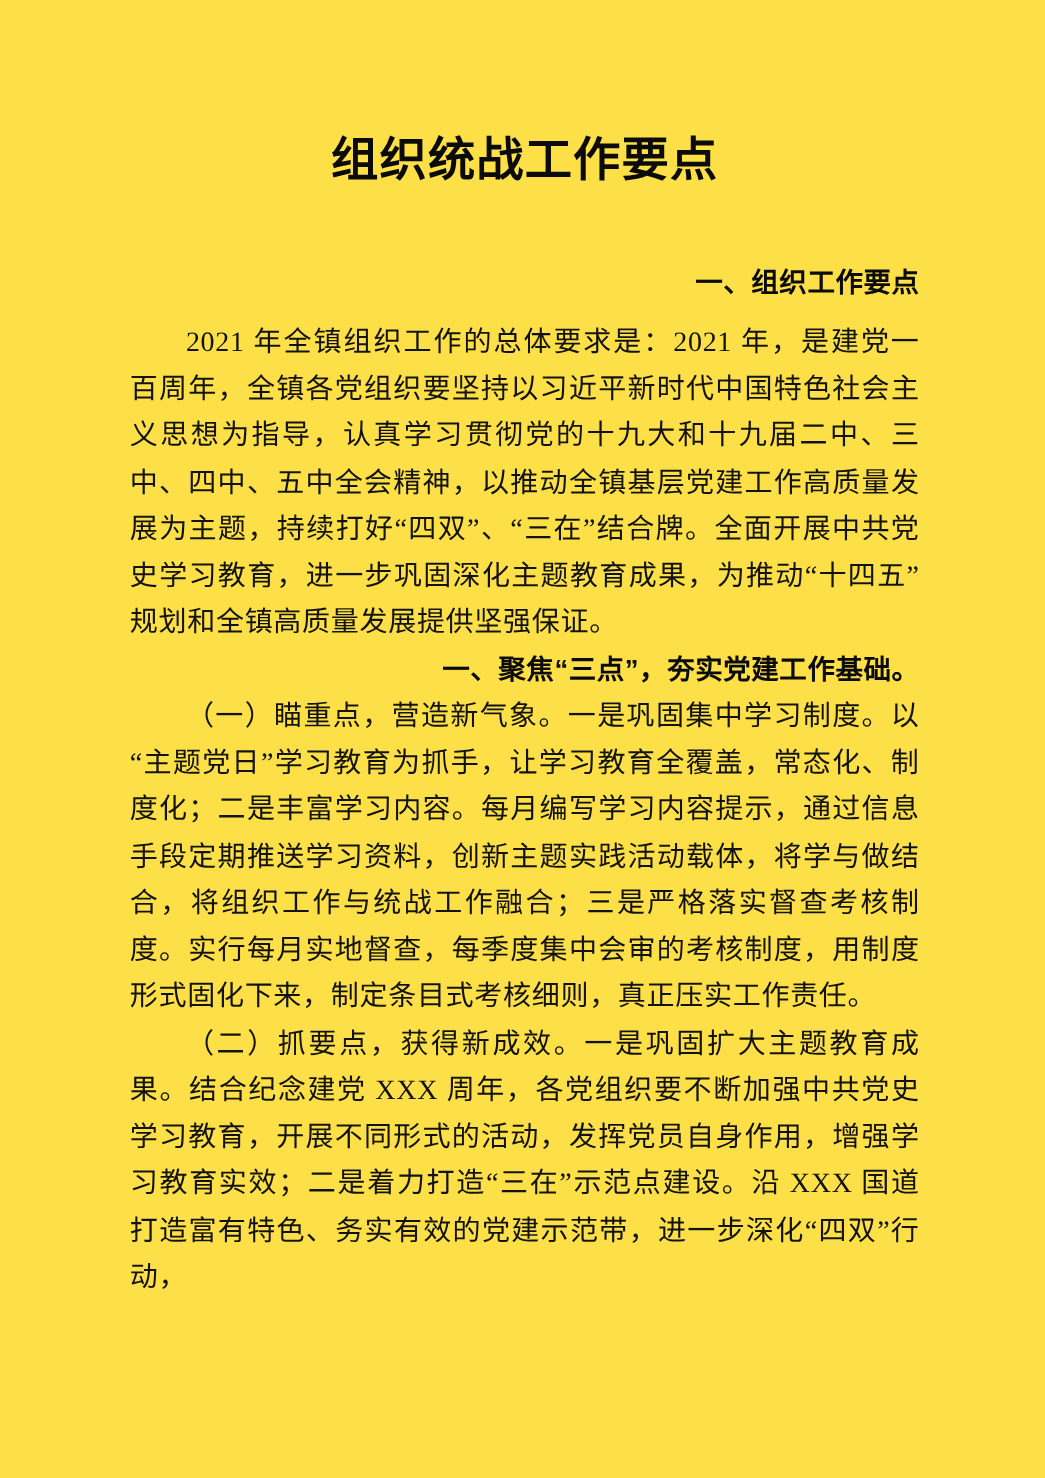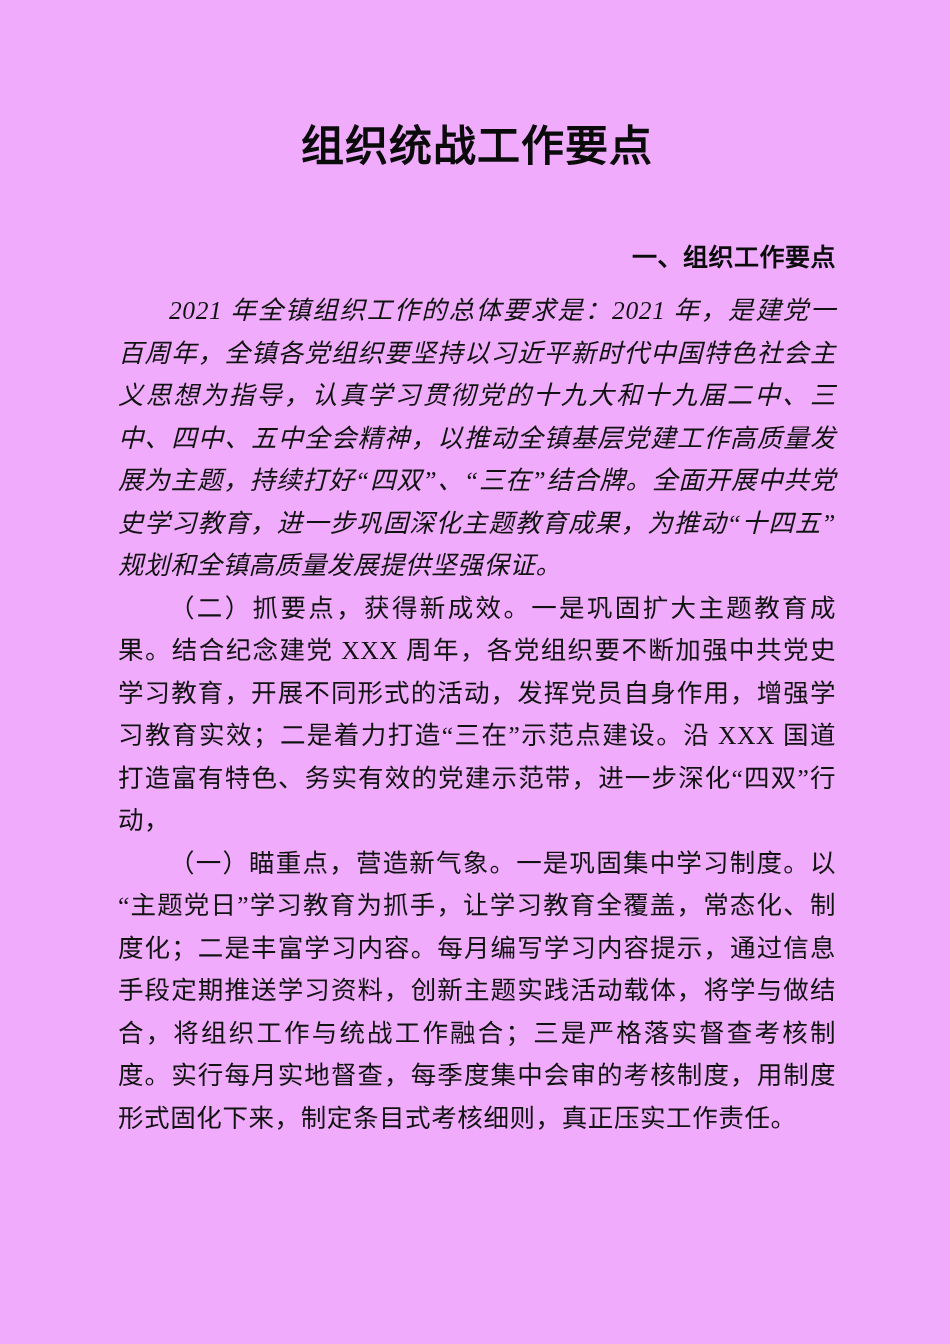--- a/index.html
+++ b/index.html
@@ -6,21 +6,21 @@
   html, body {
     margin: 0;
     padding: 0;
     background: #ffffff;
   }
 
   .page {
     position: relative;
     width: 950px;
     height: 1344px;
-    background: #f0abfc;
+    background: #fde047;
     margin: 0 auto;
     overflow: hidden;
     box-sizing: border-box;
   }
 
   .doc-body {
     position: absolute;
     left: 118px;
     top: 0;
     width: 718px;
@@ -69,40 +69,40 @@
     margin: 0;
     text-indent: 2em;
     text-align: justify;
     text-justify: inter-ideograph;
     letter-spacing: 0.6px;
     word-break: break-all;
   }
 
   .para-first {
     margin-top: 12px;
-    font-style: italic;
   }
 
   .para-gap {
     margin-top: 0px;
   }
 </style>
 </head>
 <body>
 
 <div class="page">
 
   <div class="doc-body">
 
     <h1 class="doc-title">组织统战工作要点</h1>
 
     <h2 class="heading heading-1">一、组织工作要点</h2>
 
     <p class="para para-first">2021 年全镇组织工作的总体要求是：2021 年，是建党一百周年，全镇各党组织要坚持以习近平新时代中国特色社会主义思想为指导，认真学习贯彻党的十九大和十九届二中、三中、四中、五中全会精神，以推动全镇基层党建工作高质量发展为主题，持续打好“四双”、“三在”结合牌。全面开展中共党史学习教育，进一步巩固深化主题教育成果，为推动“十四五”规划和全镇高质量发展提供坚强保证。</p>
 
+    <h2 class="heading heading-2">一、聚焦“三点”，夯实党建工作基础。</h2>
+
+    <p class="para para-gap">（一）瞄重点，营造新气象。一是巩固集中学习制度。以“主题党日”学习教育为抓手，让学习教育全覆盖，常态化、制度化；二是丰富学习内容。每月编写学习内容提示，通过信息手段定期推送学习资料，创新主题实践活动载体，将学与做结合，将组织工作与统战工作融合；三是严格落实督查考核制度。实行每月实地督查，每季度集中会审的考核制度，用制度形式固化下来，制定条目式考核细则，真正压实工作责任。</p>
 
     <p class="para para-gap">（二）抓要点，获得新成效。一是巩固扩大主题教育成果。结合纪念建党 XXX 周年，各党组织要不断加强中共党史学习教育，开展不同形式的活动，发挥党员自身作用，增强学习教育实效；二是着力打造“三在”示范点建设。沿 XXX 国道打造富有特色、务实有效的党建示范带，进一步深化“四双”行动，</p>
-
-    <p class="para para-gap">（一）瞄重点，营造新气象。一是巩固集中学习制度。以“主题党日”学习教育为抓手，让学习教育全覆盖，常态化、制度化；二是丰富学习内容。每月编写学习内容提示，通过信息手段定期推送学习资料，创新主题实践活动载体，将学与做结合，将组织工作与统战工作融合；三是严格落实督查考核制度。实行每月实地督查，每季度集中会审的考核制度，用制度形式固化下来，制定条目式考核细则，真正压实工作责任。</p>
 
   </div>
 
 </div>
 
 </body></html>

